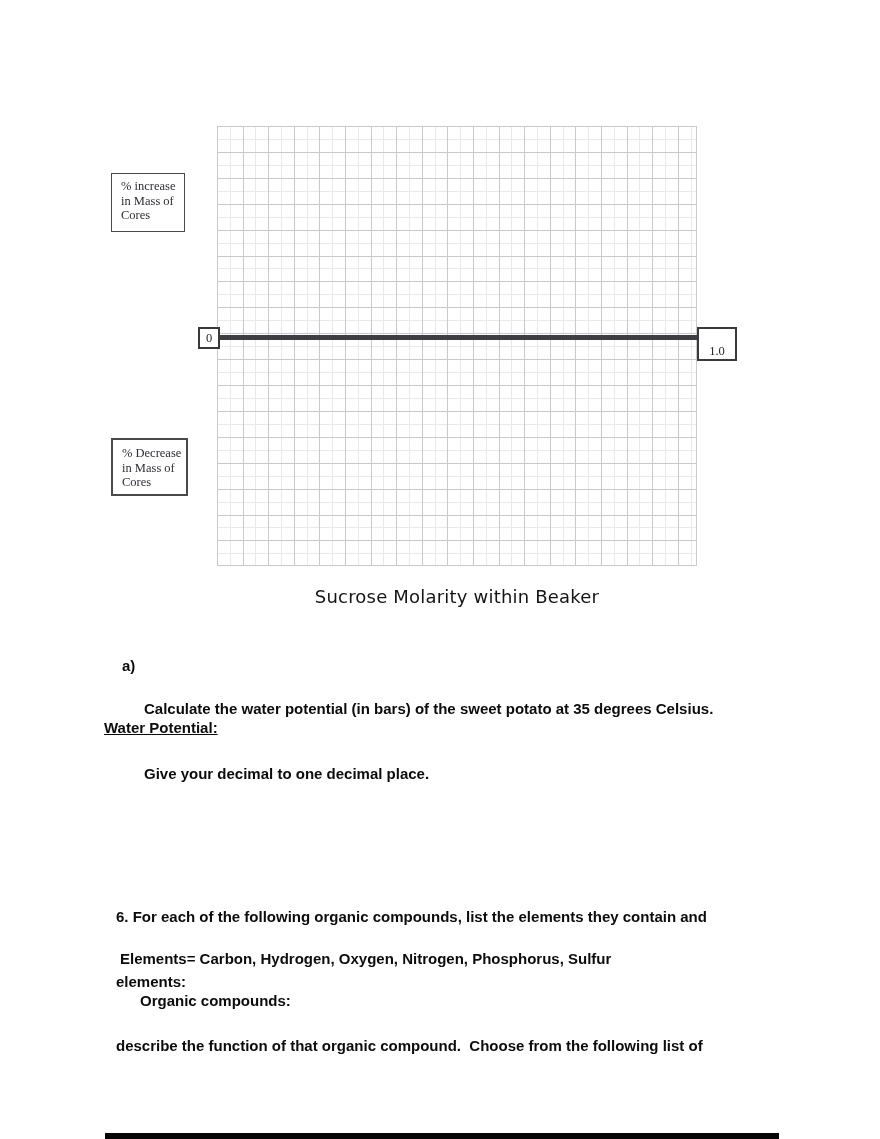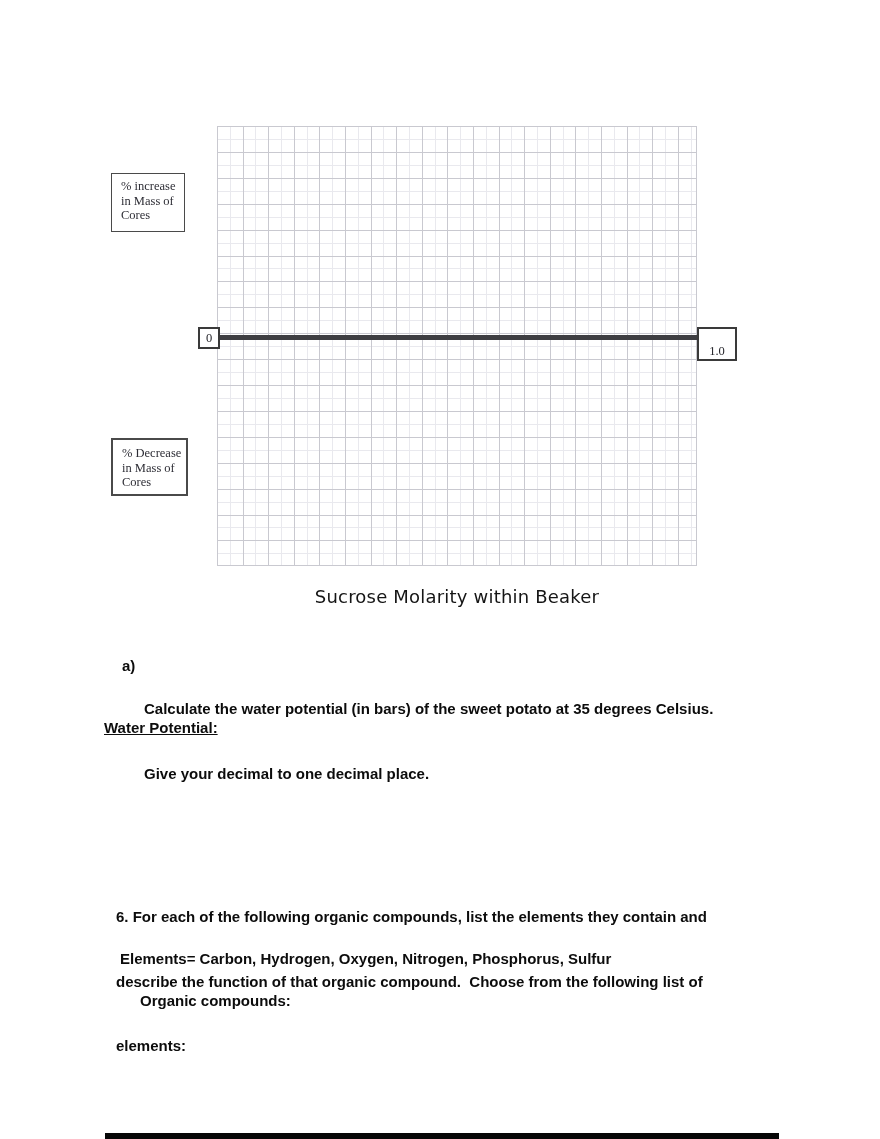--- a/index.html
+++ b/index.html
@@ -89,22 +89,22 @@
   <div class="btext qa-marker">a)</div>
   <div class="btext qa-lines">
     <div>Calculate the water potential (in bars) of the sweet potato at 35 degrees Celsius.</div>
     <div>Give your decimal to one decimal place.</div>
   </div>
 
   <div class="btext water-potential">Water Potential:</div>
 
   <div class="btext q6">
     <div>6. For each of the following organic compounds, list the elements they contain and</div>
+    <div>elements:</div>
     <div>describe the function of that organic compound.  Choose from the following list of</div>
-    <div>elements:</div>
   </div>
 
   <div class="btext elements-line">Elements= Carbon, Hydrogen, Oxygen, Nitrogen, Phosphorus, Sulfur</div>
 
   <div class="btext organic-label">Organic compounds:</div>
 
   <div class="bottom-bar"></div>
 
 </div>
 

